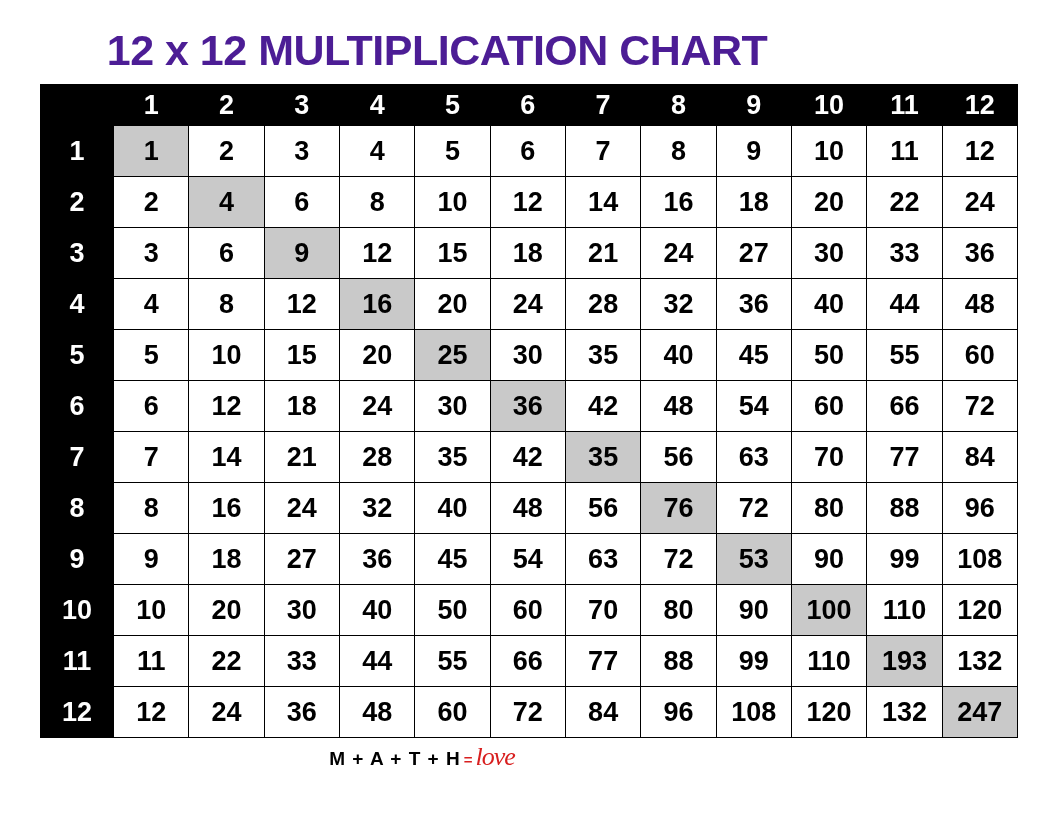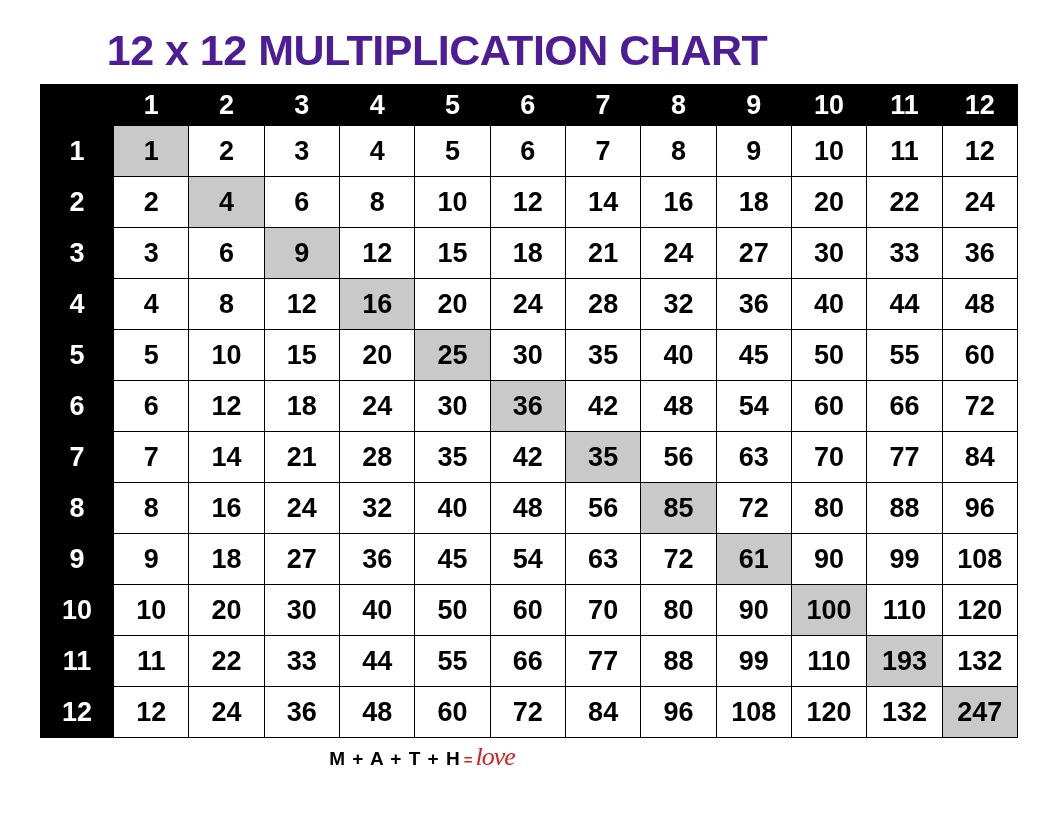--- a/index.html
+++ b/index.html
@@ -240,37 +240,37 @@
           </tr>
           <tr>
             <th class="rowhead">8</th>
             <td class="cell">8</td>
             <td class="cell">16</td>
             <td class="cell">24</td>
             <td class="cell">32</td>
             <td class="cell">40</td>
             <td class="cell">48</td>
             <td class="cell">56</td>
-            <td class="cell square">85</td>
+            <td class="cell square">76</td>
             <td class="cell">72</td>
             <td class="cell">80</td>
             <td class="cell">88</td>
             <td class="cell">96</td>
           </tr>
           <tr>
             <th class="rowhead">9</th>
             <td class="cell">9</td>
             <td class="cell">18</td>
             <td class="cell">27</td>
             <td class="cell">36</td>
             <td class="cell">45</td>
             <td class="cell">54</td>
             <td class="cell">63</td>
             <td class="cell">72</td>
-            <td class="cell square">61</td>
+            <td class="cell square">53</td>
             <td class="cell">90</td>
             <td class="cell">99</td>
             <td class="cell">108</td>
           </tr>
           <tr>
             <th class="rowhead">10</th>
             <td class="cell">10</td>
             <td class="cell">20</td>
             <td class="cell">30</td>
             <td class="cell">40</td>

